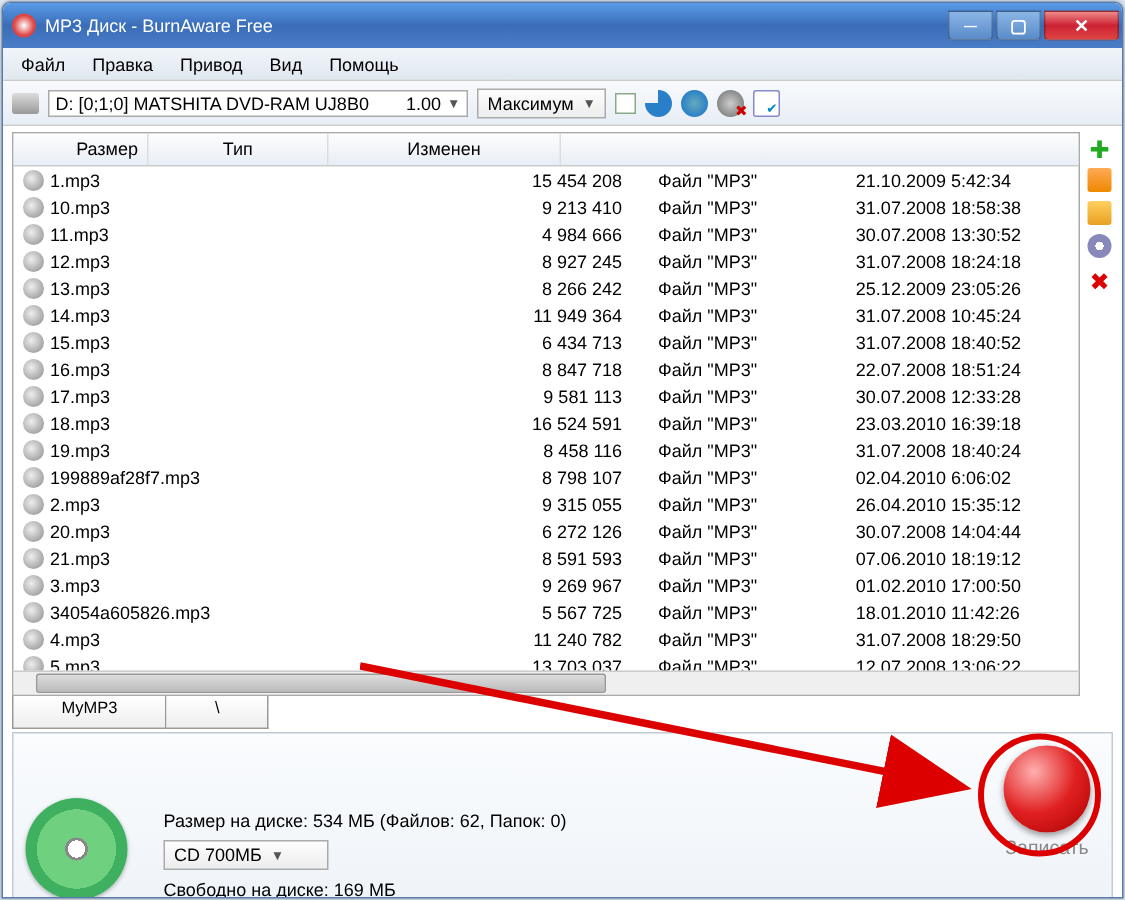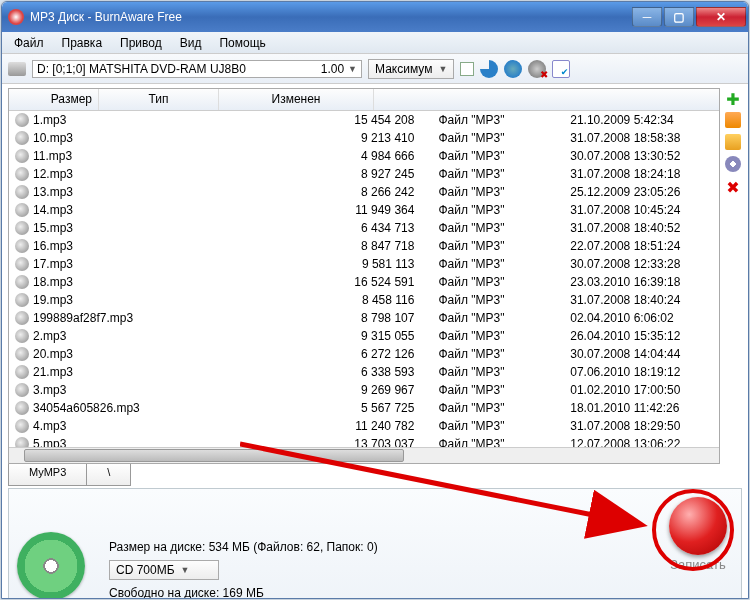--- a/index.html
+++ b/index.html
@@ -35,21 +35,21 @@
 .row .name { width: 310px; display: flex; align-items: center; gap: 4px; }
 .row .size { width: 90px; text-align: right; }
 .row .type { width: 120px; }
 .row .mod { width: 155px; }
 .fileicon { width: 14px; height: 14px; border-radius: 50%; background: radial-gradient(circle at 40% 40%, #eee 0%, #bbb 50%, #888 100%); flex-shrink: 0; }
 .hscroll { height: 16px; background: #efefef; border-top: 1px solid #ccc; position: relative; }
 .hscroll .thumb { position: absolute; left: 15px; top: 1px; width: 380px; height: 13px; background: linear-gradient(to bottom,#ddd,#bbb); border: 1px solid #999; border-radius: 2px; }
 .side-icons { width: 22px; padding-top: 6px; display: flex; flex-direction: column; gap: 6px; align-items: center; margin-right: 4px; }
 .side-icons div { width: 16px; height: 16px; cursor: pointer; }
 .tabbar { height: 22px; margin: 0 6px; display: flex; }
-.tab { border: 1px solid #999; border-top: none; padding: 2px 20px; background: linear-gradient(to bottom,#fff,#eee); font-size: 11px; }
+.tab { border: 1px solid #999; border-top: none; padding: 2px 32px; background: linear-gradient(to bottom,#fff,#eee); font-size: 11px; }
 .tab.after { border-left: none; }
 .bottom-panel { position: relative; height: 121px; margin: 2px 6px 4px 6px; border: 1px solid #c0cad0; background: linear-gradient(to bottom,#fafcfe,#eef3f8); display: flex; align-items: flex-end; padding: 8px; gap: 24px; }
 .disc-visual { width: 68px; height: 68px; border-radius: 50%; background: radial-gradient(circle,#fff 0 12%,#888 12% 16%, #6fd080 16% 55%, #3fb060 55% 100%); box-shadow: 0 1px 3px rgba(0,0,0,0.3); }
 .disc-info { display: flex; flex-direction: column; gap: 6px; font-size: 11px; }
 .burn-btn { position: absolute; right: 14px; top: 8px; display: flex; flex-direction: column; align-items: center; cursor: pointer; }
 .burn-ball { width: 58px; height: 58px; border-radius: 50%; background: radial-gradient(circle at 35% 30%, #ffb0b0 0%, #e02020 50%, #a00 100%); box-shadow: 0 2px 4px rgba(0,0,0,0.4); }
 .burn-label { font-size: 13px; color: #888; margin-top: 2px; }
 .highlight-ring { position: absolute; right: 7px; top: 0px; width: 82px; height: 82px; border: 4px solid #d00; border-radius: 50%; pointer-events: none; }
 .arrow-svg { position: absolute; left: 240px; top: 434px; pointer-events: none; }
 </style>
@@ -71,21 +71,21 @@
   <div class="menubar">
     <span>Файл</span>
     <span>Правка</span>
     <span>Привод</span>
     <span>Вид</span>
     <span>Помощь</span>
   </div>
 
   <div class="toolbar">
     <span style="width:18px;height:14px;background:linear-gradient(to bottom,#ddd,#999);border-radius:2px;"></span>
-    <div class="drive-select" style="width:330px;">
+    <div class="drive-select" style="width:280px;">
       <span>D:  [0;1;0] MATSHITA DVD-RAM UJ8B0</span>
       <span style="margin-left:auto;">1.00</span>
       <span class="dd-arrow">▼</span>
     </div>
     <div class="combo">
       <span>Максимум</span>
       <span class="dd-arrow">▼</span>
     </div>
     <div class="chk"></div>
     <div class="ticon" style="background:conic-gradient(#2a80c8 0 75%, transparent 0);border-radius:50%;"></div>
@@ -230,21 +230,21 @@
             </div>
             <div class="cell size">6 272 126</div>
             <div class="cell type">Файл "MP3"</div>
             <div class="cell mod">30.07.2008 14:04:44</div>
           </div>
           <div class="row">
             <div class="cell name">
               <span class="fileicon"></span>
               <span>21.mp3</span>
             </div>
-            <div class="cell size">6 338 593</div>
+            <div class="cell size">8 591 593</div>
             <div class="cell type">Файл "MP3"</div>
             <div class="cell mod">07.06.2010 18:19:12</div>
           </div>
           <div class="row">
             <div class="cell name">
               <span class="fileicon"></span>
               <span>3.mp3</span>
             </div>
             <div class="cell size">9 269 967</div>
             <div class="cell type">Файл "MP3"</div>

